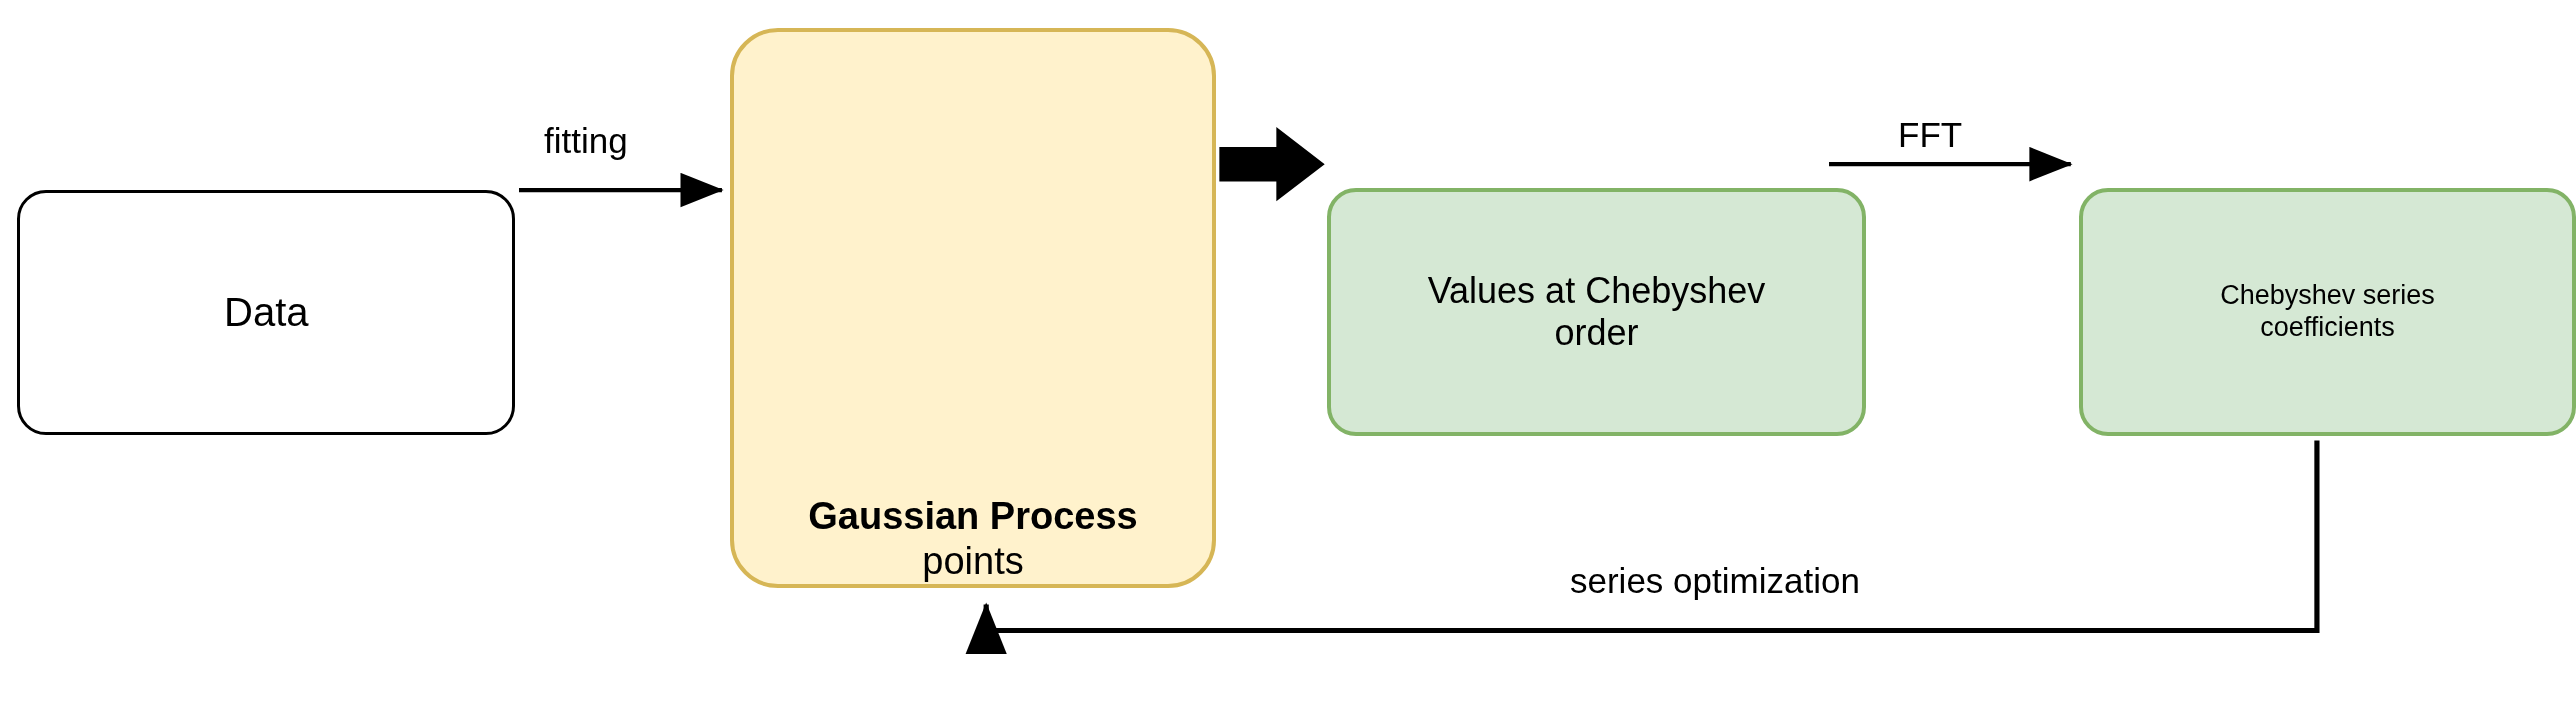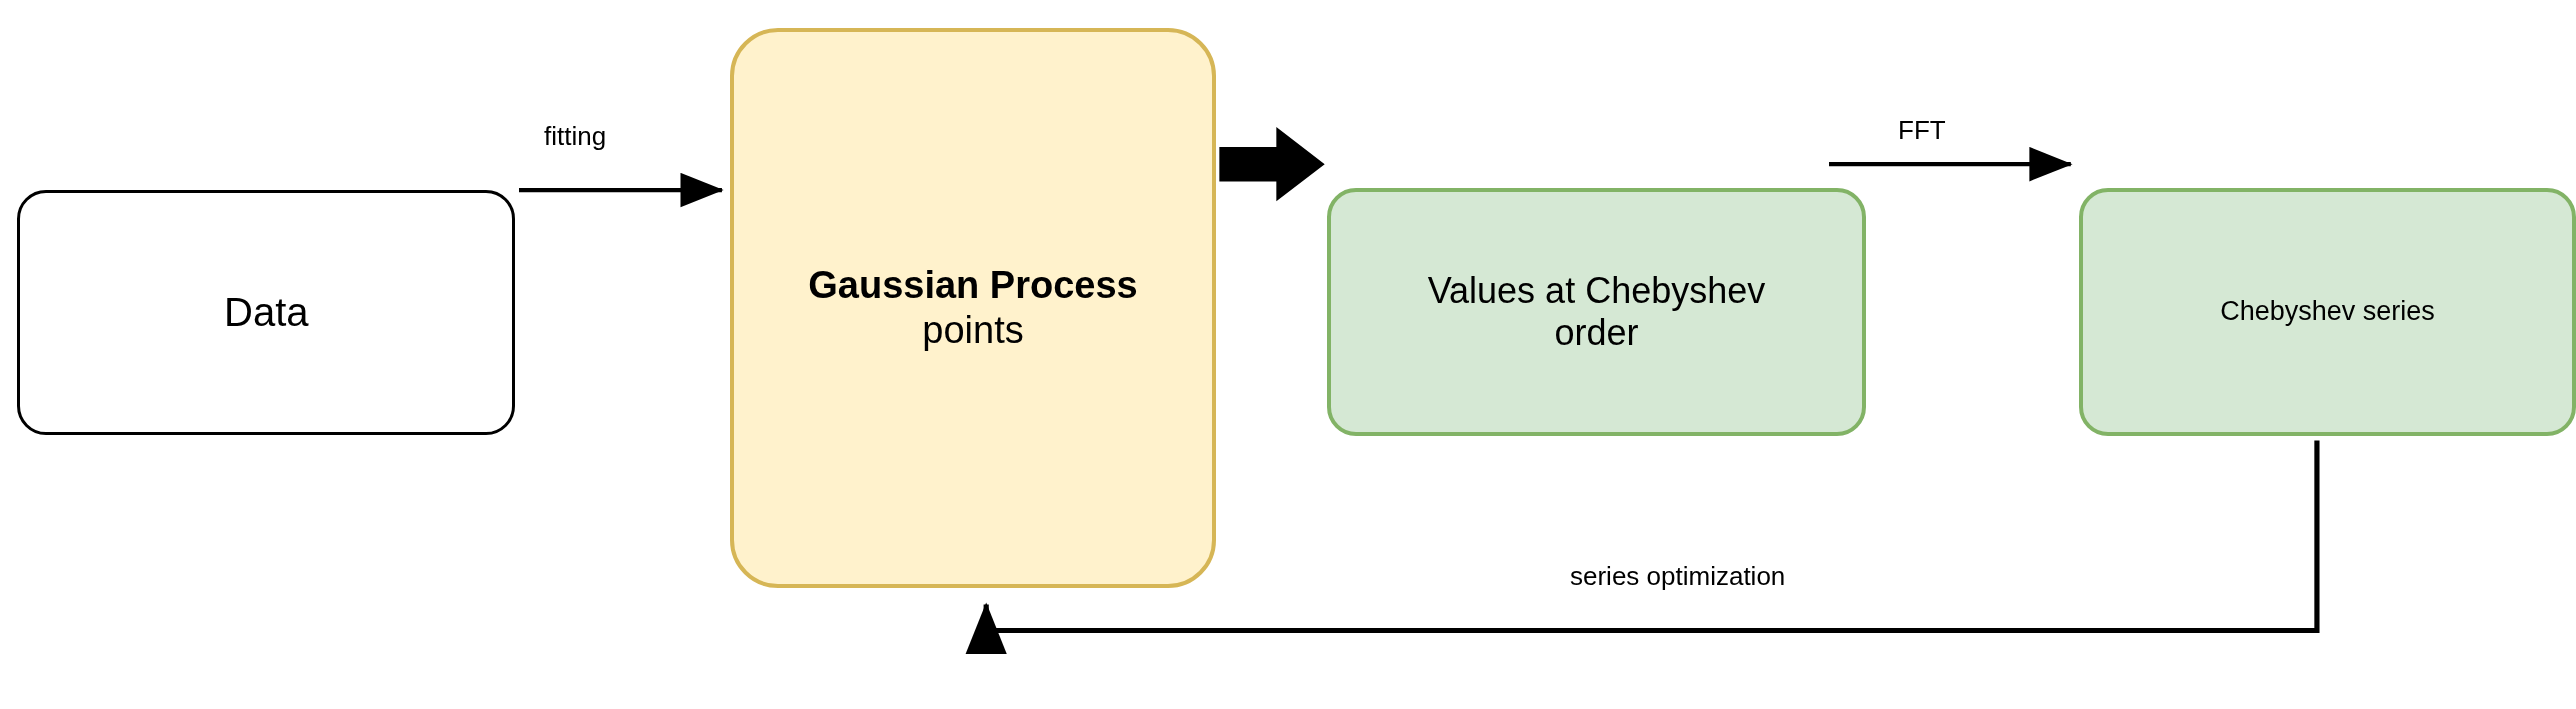--- a/index.html
+++ b/index.html
@@ -11,33 +11,33 @@
   .node .line{display:block;line-height:1.18;}
 
   
   #node-data{left:17.3px;top:190px;width:498px;height:245px;
     background:#ffffff;border:3.5px solid #000000;border-radius:29px;
     font-size:40px;}
 
   
   #node-gp{left:730px;top:28px;width:486px;height:560px;
     background:#FFF2CC;border:4.3px solid #D6B656;border-radius:48px;
-    font-size:38px;}
+    font-size:38px;justify-content:flex-end;}
   #node-gp .bold{font-weight:bold;}
 
   
   #node-values{left:1327px;top:188px;width:539px;height:248px;
     background:#D5E8D4;border:4.3px solid #82B366;border-radius:29px;
     font-size:36px;}
   #node-coeffs{left:2079px;top:188px;width:497px;height:248px;
     background:#D5E8D4;border:4.3px solid #82B366;border-radius:29px;
     font-size:27px;}
 
   
-  .edge-label{position:absolute;color:#000000;font-size:26px;white-space:nowrap;}
+  .edge-label{position:absolute;color:#000000;font-size:35px;white-space:nowrap;}
   #label-fitting{left:544px;top:121px;}
   #label-fft{left:1883px;top:115px;margin-left:15px;}
   #label-order{left:1570px;top:561px;}
 
   svg.edges{position:absolute;left:0;top:0;width:2576px;height:710px;
             pointer-events:none;overflow:visible;}
 </style>
 </head>
 <body>
 
@@ -70,20 +70,21 @@
     <span class="line">points</span>
   </div>
 
   <div id="node-values" class="node">
     <span class="line">Values at Chebyshev</span>
     <span class="line">order</span>
   </div>
 
   <div id="node-coeffs" class="node">
     <span class="line">Chebyshev series</span>
+    <span class="line">coefficients</span>
   </div>
 
   <span id="label-fitting" class="edge-label">fitting</span>
   <span id="label-fft" class="edge-label">FFT</span>
   <span id="label-order" class="edge-label">series optimization</span>
 
 </div>
 
 
 </body></html>

